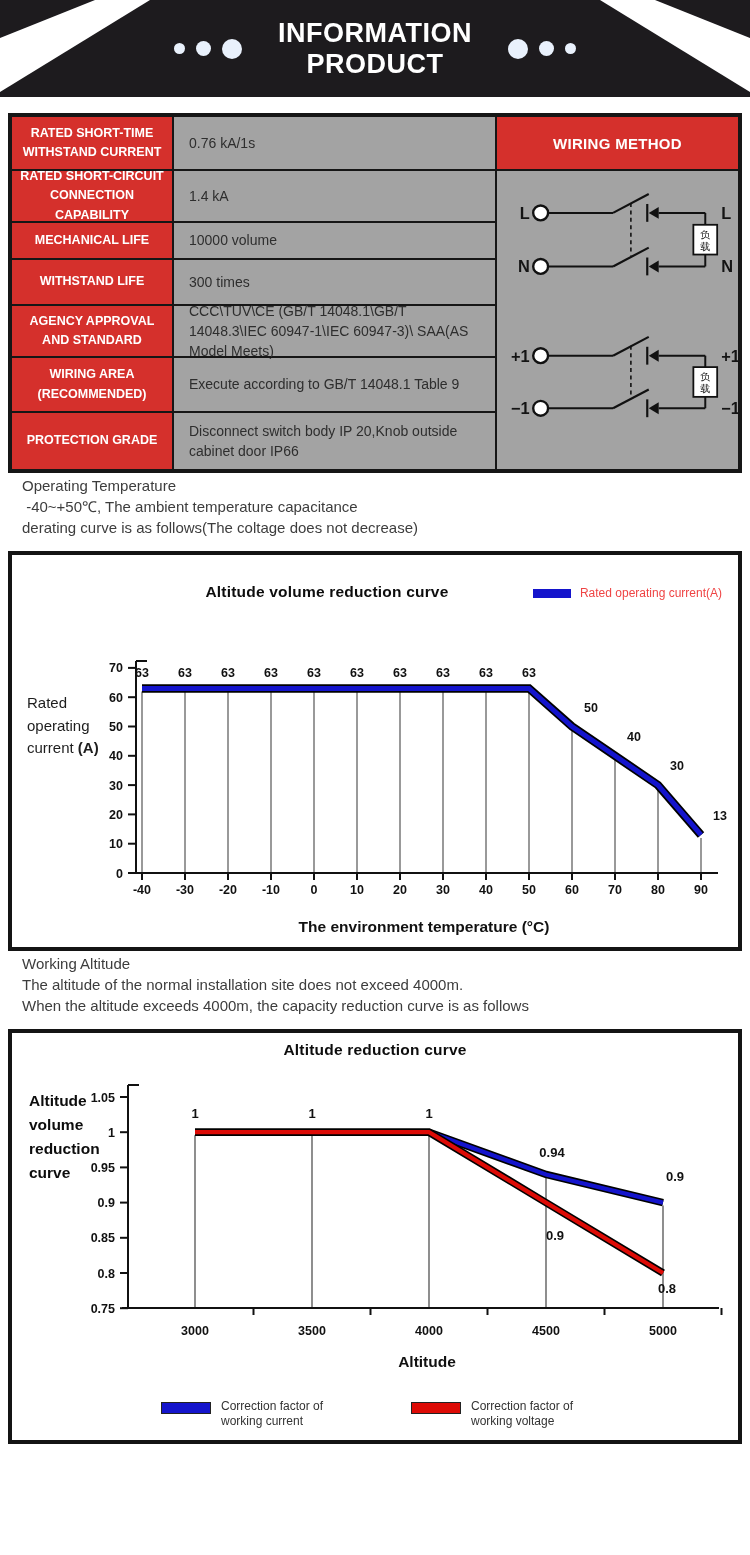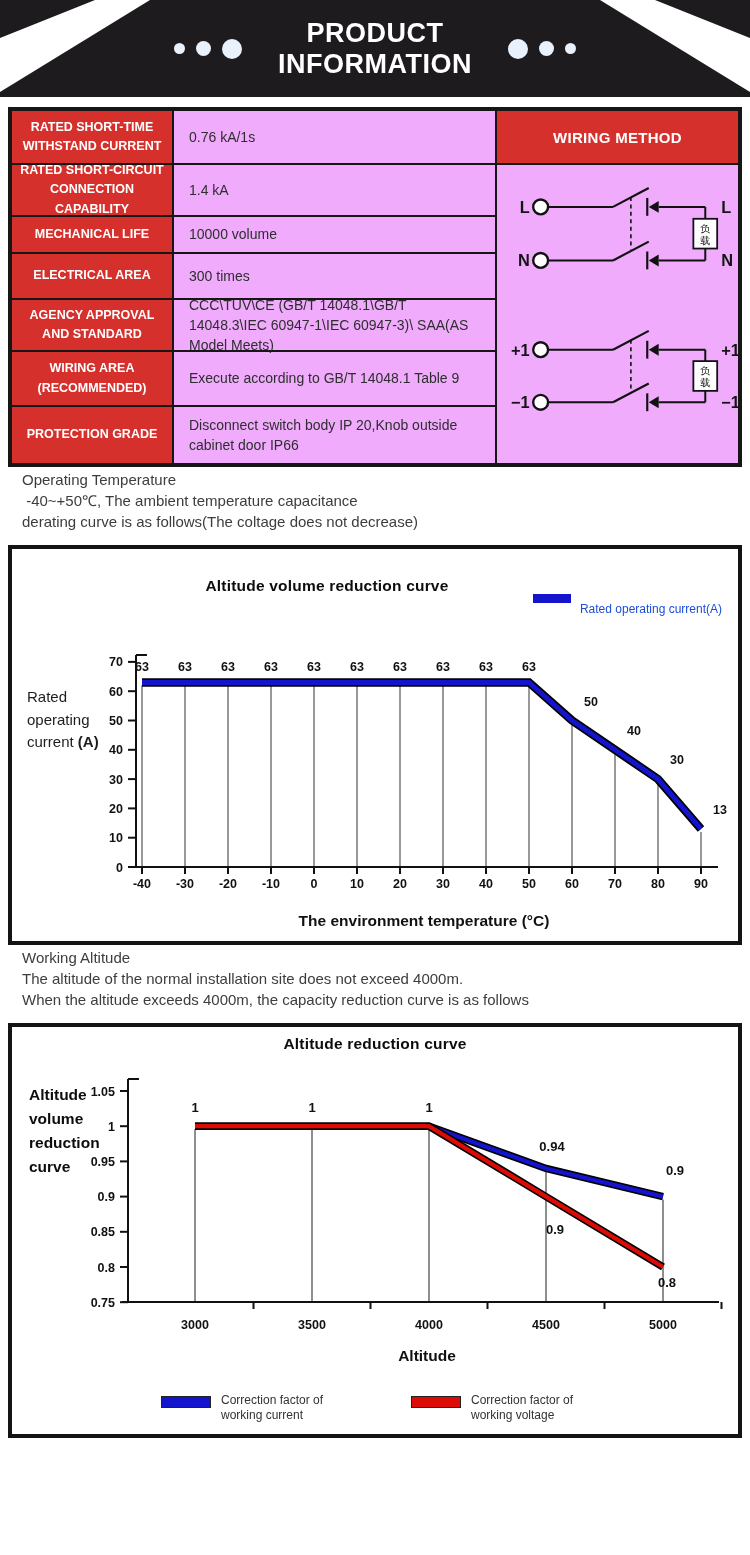--- a/index.html
+++ b/index.html
@@ -8,21 +8,21 @@
   
   .banner{position:relative;height:97px;background:#1d1b1e;display:flex;align-items:center;justify-content:center;gap:36px;}
   .banner-bg{position:absolute;left:0;top:0;width:100%;height:100%;}
   .banner-title{position:relative;z-index:2;color:#fff;font-weight:bold;font-size:27px;line-height:1.12;text-align:center;letter-spacing:.5px;}
   .dots{position:relative;z-index:2;display:flex;align-items:center;gap:11px;}
   .dot{border-radius:50%;background:#e9f1fc;display:block;}
   .dot.s{width:11px;height:11px}.dot.m{width:15px;height:15px}.dot.l{width:20px;height:20px}
 
   
   .spec{display:grid;grid-template-columns:162px 323px 1fr;grid-template-rows:54px 52px 37px 46px 52px 55px 58px;
-        border:3px solid #161616;margin:10px 8px 0 8px;background:#f0abfc;}
+        border:3px solid #161616;margin:16px 8px 0 8px;background:#a3a3a3;}
   .cell{border:1.5px solid #161616;box-sizing:border-box;}
   .lab{background:#d5302c;color:#fff;font-weight:bold;font-size:12.5px;line-height:1.55;display:flex;align-items:center;justify-content:center;text-align:center;padding:2px 7px;}
   .val{display:flex;align-items:center;font-size:14px;color:#2e2e2e;padding:2px 8px 2px 15px;line-height:1.45;}
   .wiring-head{grid-column:3;grid-row:1;background:#d5302c;color:#fff;font-weight:bold;font-size:15px;display:flex;align-items:center;justify-content:center;letter-spacing:.3px;}
   .wiring-body{grid-column:3;grid-row:2/8;position:relative;}
   .wiring-body svg{position:absolute;left:0;top:0;width:100%;height:100%;}
   .c1{grid-column:1}.c2{grid-column:2}
   .r1{grid-row:1}.r2{grid-row:2}.r3{grid-row:3}.r4{grid-row:4}.r5{grid-row:5}.r6{grid-row:6}.r7{grid-row:7}
 
   
@@ -32,21 +32,21 @@
   
   .chart-box{position:relative;margin:13px 8px 0 8px;border:4px solid #141414;background:#fff;}
   #box1{height:392px;}
   #box2{height:407px;}
   .chart-box svg.plot{position:absolute;left:0;top:0;}
   .c-title{position:absolute;font-weight:bold;font-size:15.5px;color:#0d0d0d;text-align:center;letter-spacing:.2px;}
   #title1{top:28px;left:0;right:96px;}
   #title2{top:8px;left:0;right:0;}
   .legend1{position:absolute;top:31px;right:16px;display:flex;align-items:center;gap:9px;z-index:2;}
   .legend1 .sw{width:38px;height:9px;display:block;}
-  .legend1 .lg-text{font-size:12px;color:#1d4ed8;margin-top:22px;}
+  .legend1 .lg-text{font-size:12px;color:#ef4444;}
   .ylab1{position:absolute;left:15px;top:102px;width:98px;font-size:15px;color:#1d1d1d;line-height:1.5;margin-top:35px;}
   .ylab2{position:absolute;left:17px;top:56px;width:88px;font-size:15.5px;font-weight:bold;color:#0d0d0d;line-height:1.55;}
   .legend2{position:absolute;left:0;right:0;bottom:10px;display:flex;justify-content:center;gap:72px;}
   .legend2 .item{display:flex;align-items:flex-start;gap:10px;}
   .legend2 .sw{width:48px;height:10px;display:block;margin-top:3px;border:1px solid #222;}
   .legend2 .lg-text{font-size:12px;color:#333;line-height:1.3;width:118px;}
 </style>
 </head>
 <body>
 
@@ -56,38 +56,38 @@
     <svg class="banner-bg" viewBox="0 0 750 97" preserveAspectRatio="none">
       <polygon points="95,0 150,0 0,92 0,38" fill="#ffffff"></polygon>
       <polygon points="600,0 655,0 750,38 750,92" fill="#ffffff"></polygon>
     </svg>
     <div class="dots">
       <span class="dot s"></span>
       <span class="dot m"></span>
       <span class="dot l"></span>
     </div>
     <div class="banner-title">
+      <div>INFORMATION</div>
       <div>PRODUCT</div>
-      <div>INFORMATION</div>
     </div>
     <div class="dots">
       <span class="dot l"></span>
       <span class="dot m"></span>
       <span class="dot s"></span>
     </div>
   </header>
 
   <section class="spec">
     <div class="cell lab c1 r1">RATED SHORT-TIME WITHSTAND CURRENT</div>
     <div class="cell val c2 r1">0.76 kA/1s</div>
     <div class="cell lab c1 r2">RATED SHORT-CIRCUIT CONNECTION CAPABILITY</div>
     <div class="cell val c2 r2">1.4 kA</div>
     <div class="cell lab c1 r3">MECHANICAL LIFE</div>
     <div class="cell val c2 r3">10000 volume</div>
-    <div class="cell lab c1 r4">ELECTRICAL AREA</div>
+    <div class="cell lab c1 r4">WITHSTAND LIFE</div>
     <div class="cell val c2 r4">300 times</div>
     <div class="cell lab c1 r5">AGENCY APPROVAL AND STANDARD</div>
     <div class="cell val c2 r5">CCC\TUV\CE (GB/T 14048.1\GB/T 14048.3\IEC 60947-1\IEC 60947-3)\ SAA(AS Model Meets)</div>
     <div class="cell lab c1 r6">WIRING AREA (RECOMMENDED)</div>
     <div class="cell val c2 r6">Execute according to GB/T 14048.1 Table 9</div>
     <div class="cell lab c1 r7">PROTECTION GRADE</div>
     <div class="cell val c2 r7">Disconnect switch body IP 20,Knob outside cabinet door IP66</div>
     <div class="cell wiring-head">WIRING METHOD</div>
     <div class="cell wiring-body">
       <svg id="wiring-svg" viewBox="0 0 243 300">

